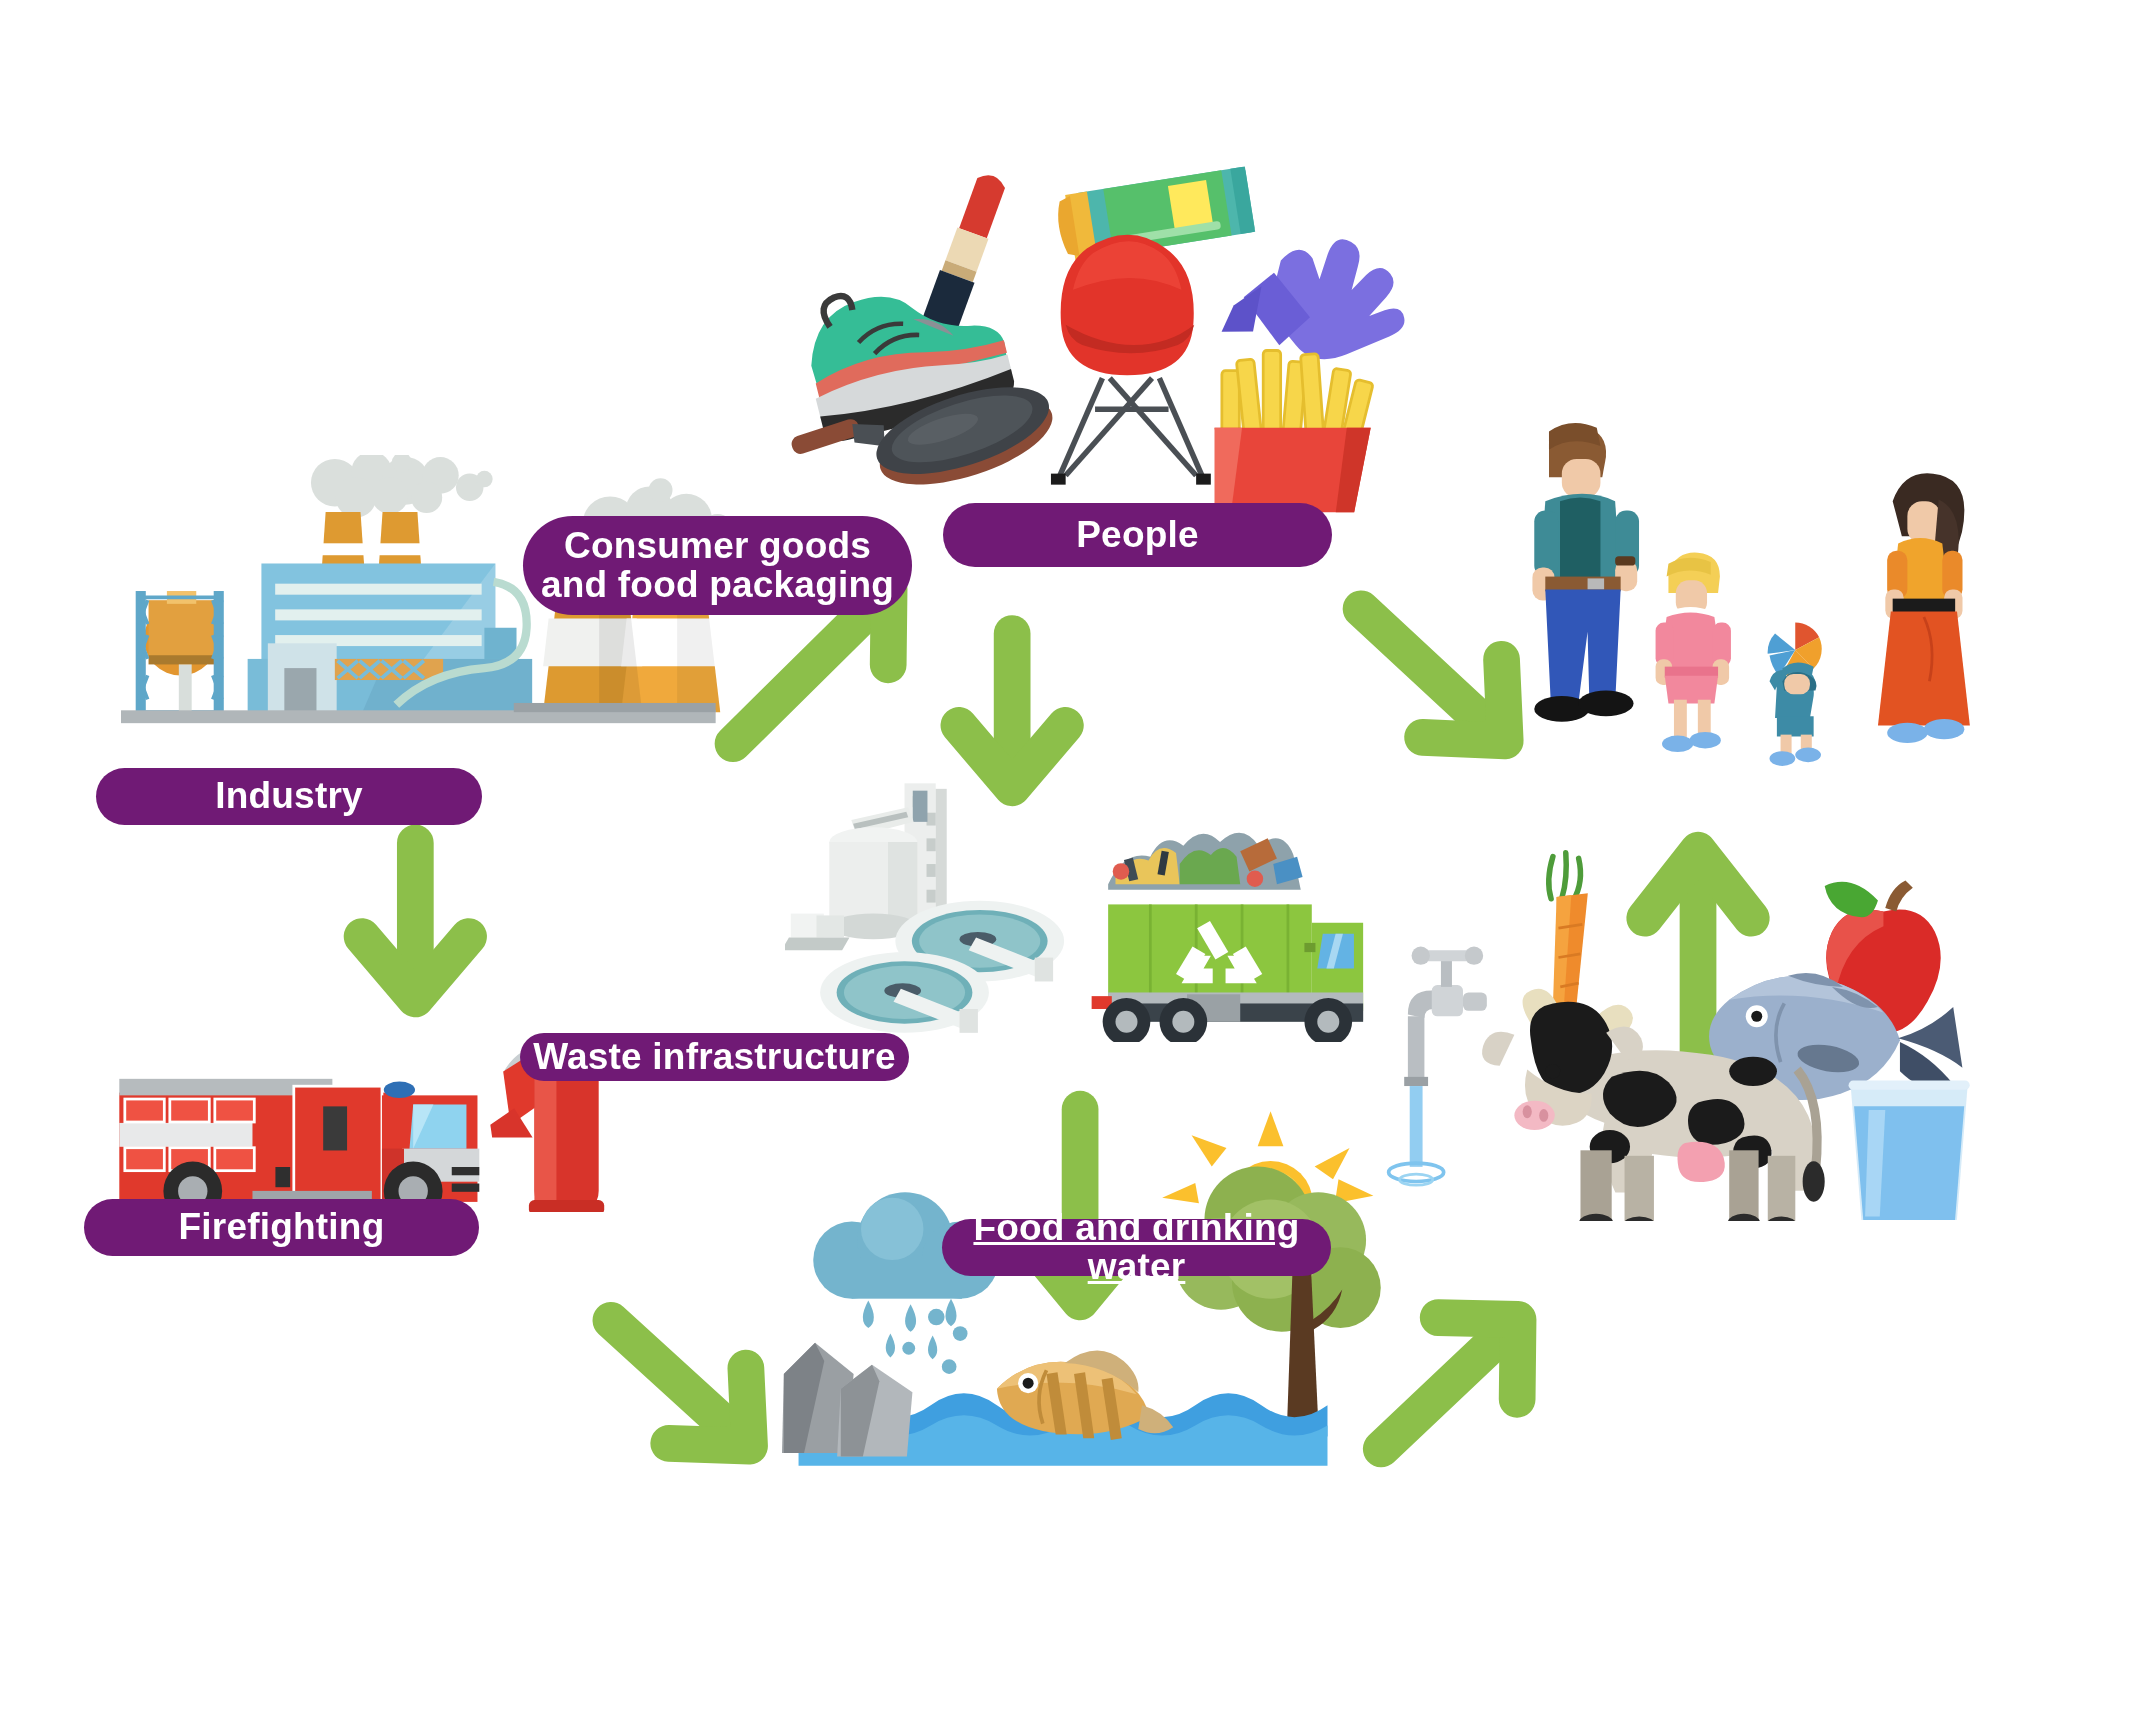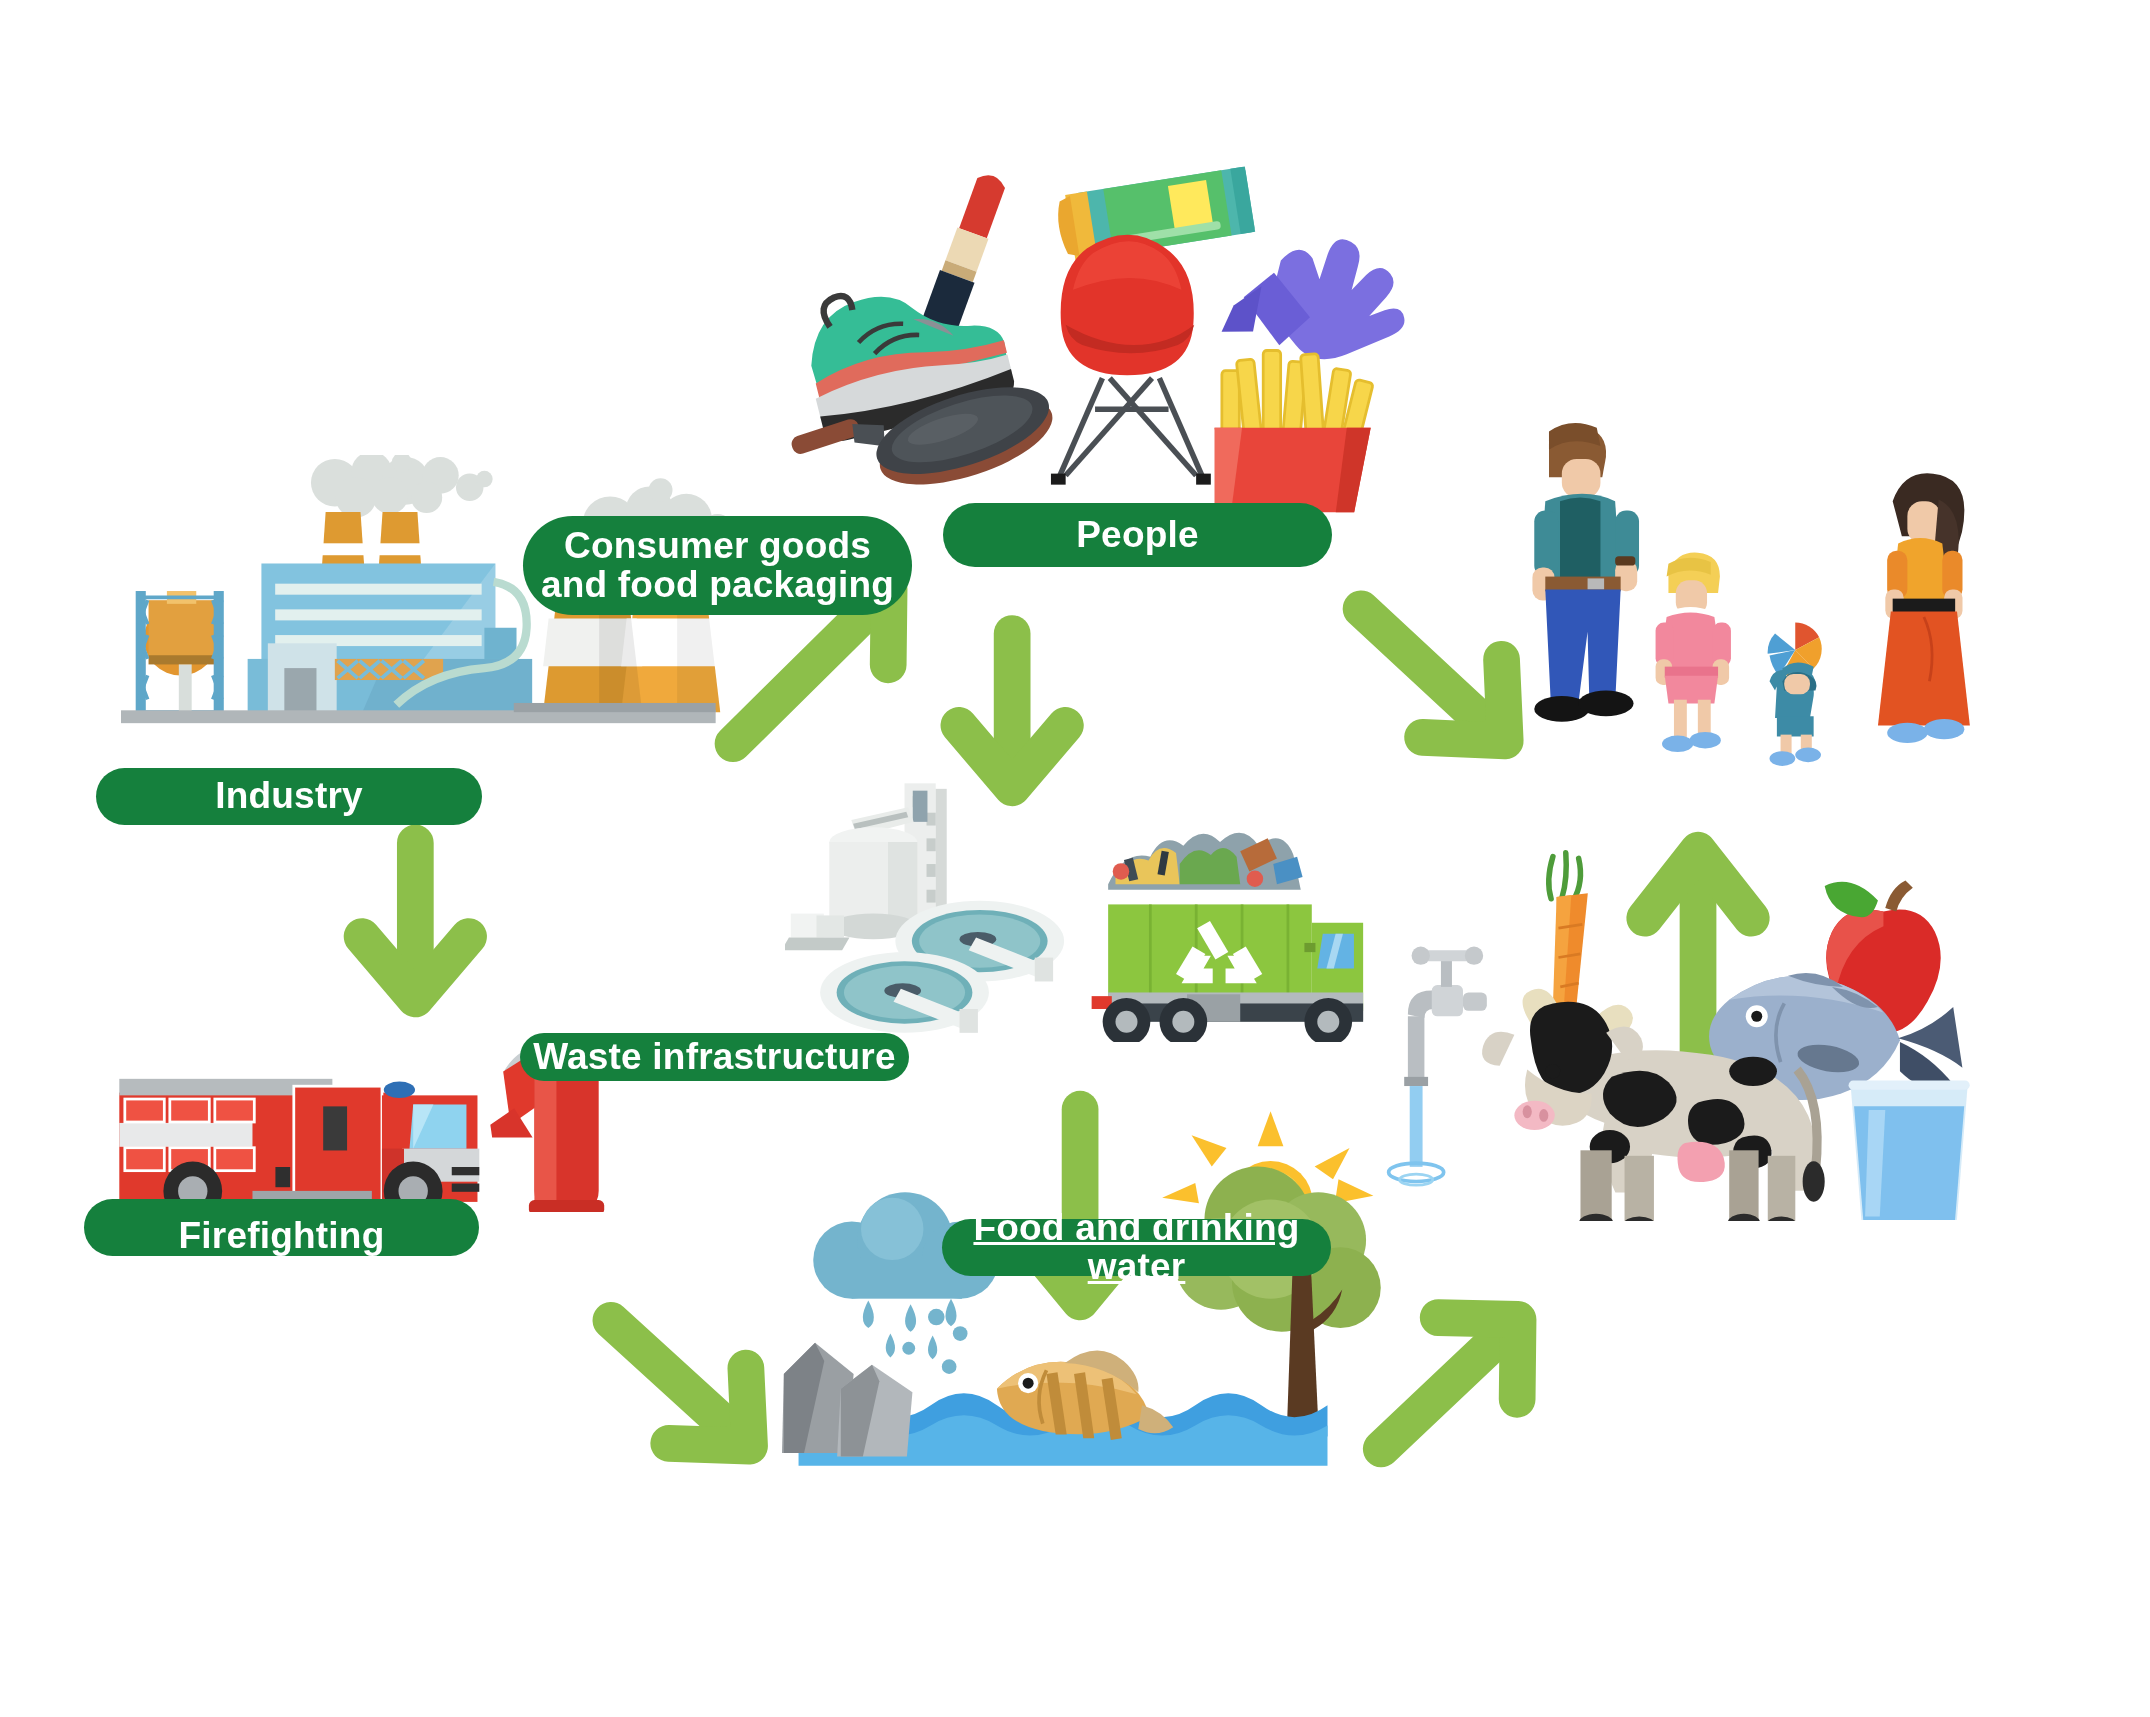--- a/index.html
+++ b/index.html
@@ -1,19 +1,19 @@
 <!DOCTYPE html>
 <html style="font-size:14.7px"><head>
 <meta charset="utf-8">
 <style>
   html,body{margin:0;padding:0;background:#ffffff;}
   body{font-family:"Liberation Sans","DejaVu Sans",sans-serif;}
   #stage{position:relative;width:2151px;height:1717px;background:#fff;overflow:hidden;}
   #arrows{position:absolute;left:0;top:0;width:2151px;height:1717px;pointer-events:none;}
-  .pill{position:absolute;background:#15803d;border-radius:917px;display:flex;align-items:center;
+  .pill{position:absolute;background:#701a75;border-radius:917px;display:flex;align-items:center;
         justify-content:center;color:#fff;font-weight:bold;text-align:center;line-height:1.05;
         letter-spacing:0.2px;box-sizing:border-box;}
   .art{position:absolute;}
   .art svg{display:block;width:100%;height:100%;}
 </style>
 </head>
 <body>
 
 <div id="stage">
 
@@ -620,19 +620,19 @@
   </div>
 
   <div class="pill" style="left:520px;top:1033px;width:389px;height:48px;font-size:37px;">
     <span>Waste infrastructure</span>
   </div>
 
   <div class="pill" style="left:942px;top:1219px;width:389px;height:57px;font-size:37px;text-decoration:underline;">
     <span>Food and drinking water</span>
   </div>
 
-  <div class="pill" style="left:84px;top:1199px;width:395px;height:57px;font-size:37px;align-items:flex-end;">
+  <div class="pill" style="left:84px;top:1199px;width:395px;height:57px;font-size:37px;">
     <span>Firefighting</span>
   </div>
 
 
 </div>
 
 
 </body></html>

